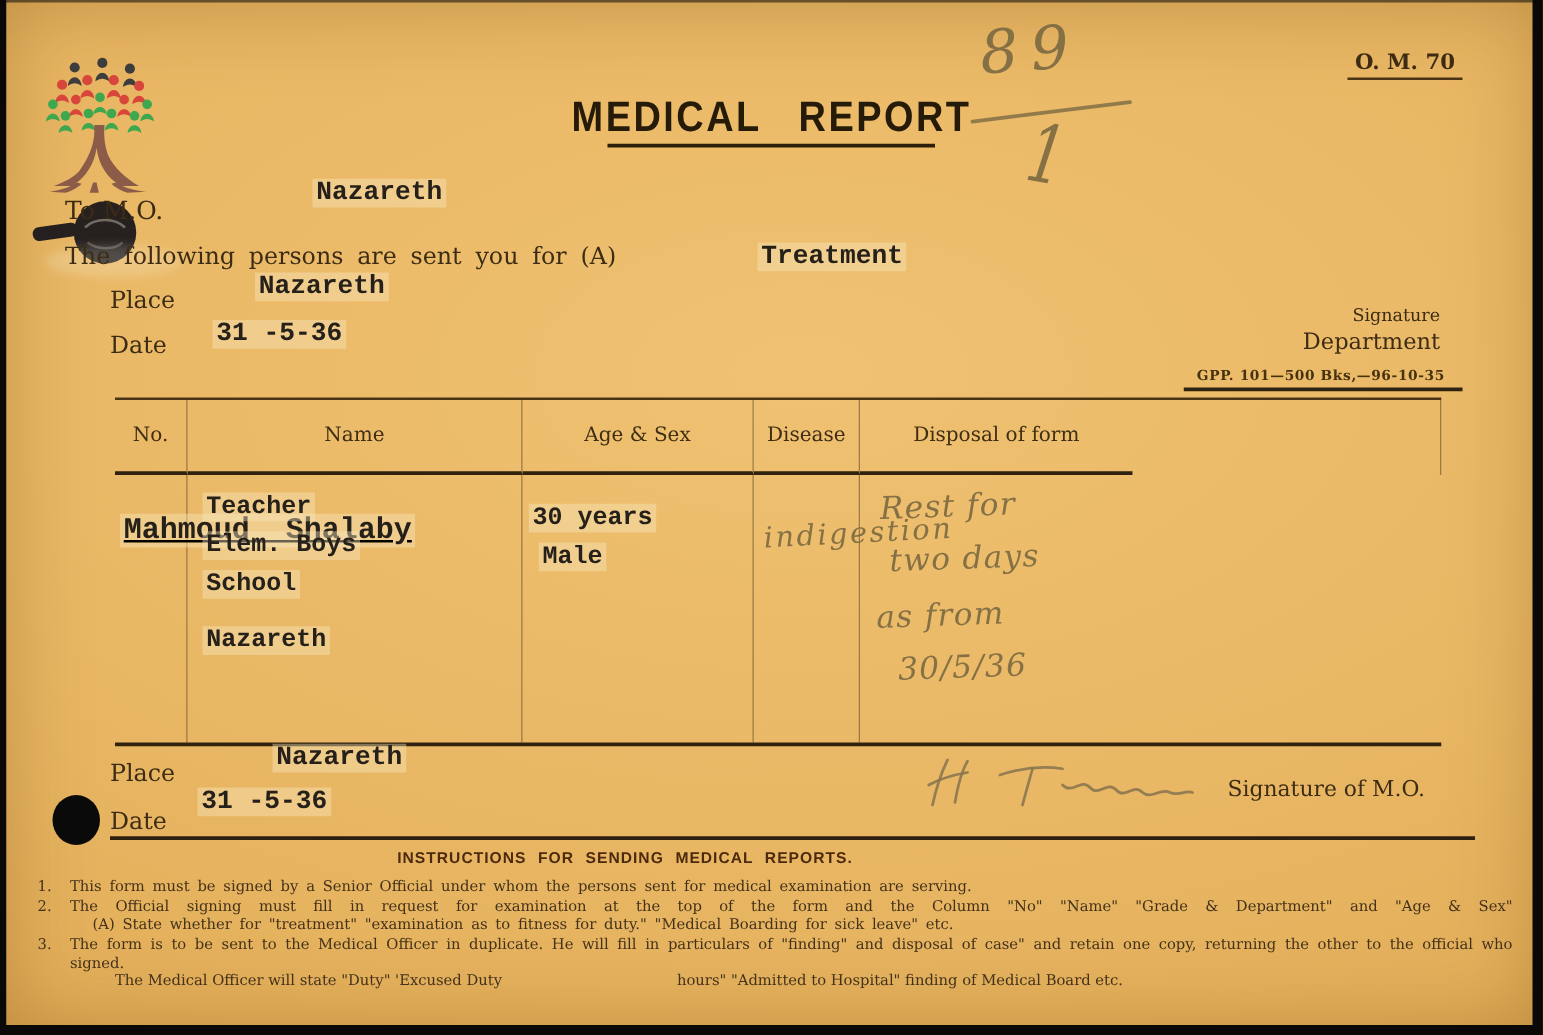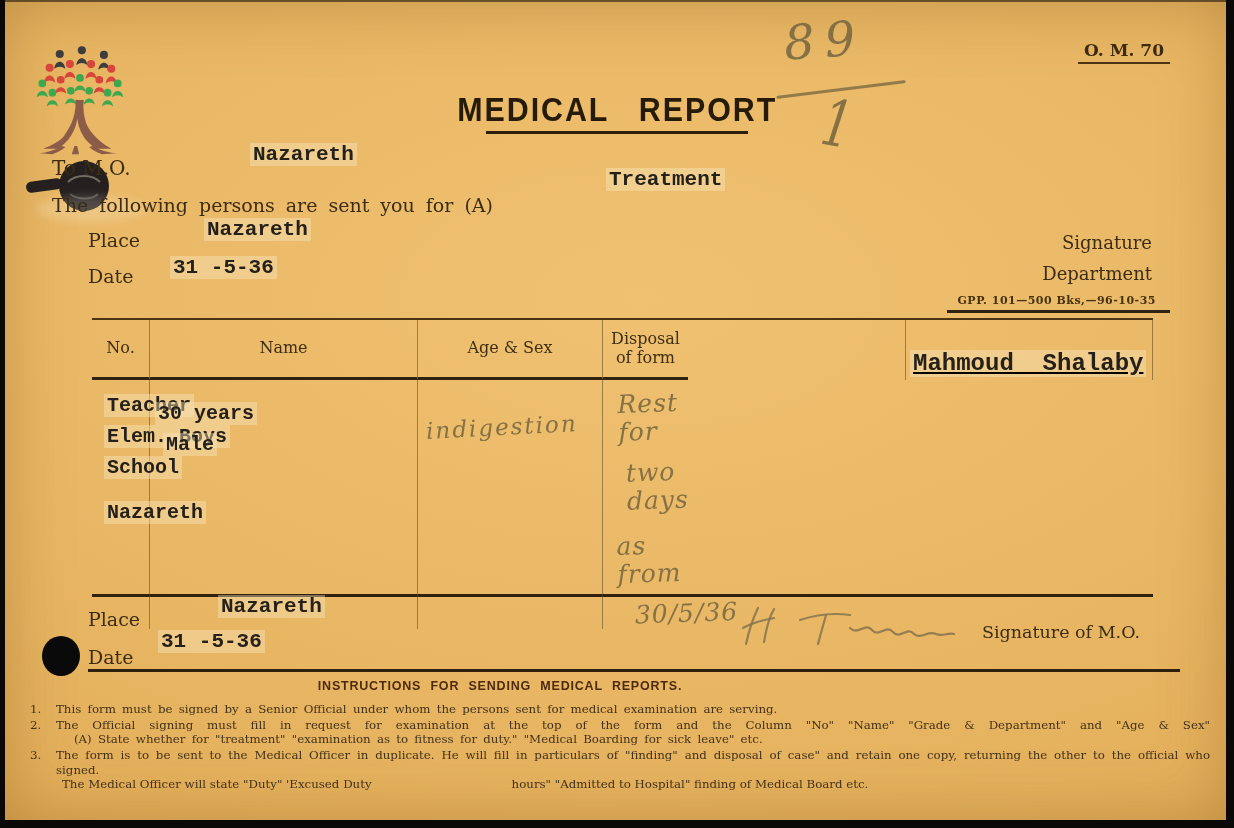--- a/index.html
+++ b/index.html
@@ -23,35 +23,35 @@
   .om70{left:1078px;top:40px;font-size:17px;font-weight:700;color:#3c2b12;
         border-bottom:2px solid #4a3414;padding:0 6px 2px 6px;}
 
   .hw-num{left:784px;top:16px;font-size:48px;line-height:1;letter-spacing:10px;
           transform:rotate(-4deg);}
   .hw-underline{left:776px;top:88px;width:130px;height:3px;
                 background:rgba(125,106,66,.8);transform:rotate(-7deg);border-radius:2px;}
   .hw-denom{left:828px;top:92px;font-size:46px;line-height:1;
             transform:rotate(10deg) scaleY(1.4);transform-origin:top center;}
 
-  .title-wrap{left:447px;top:92px;width:340px;text-align:center;}
+  .title-wrap{left:447px;top:76px;width:340px;text-align:center;}
   .title-text{font-family:"Liberation Sans",sans-serif;font-weight:700;font-size:31px;
               letter-spacing:2px;word-spacing:20px;color:#261a08;
               display:inline-block;transform:scale(.98,1.1);}
   .title-underline{width:262px;height:3px;background:#2c1e09;margin:3px auto 0 auto;}
 
   .to-label{left:52px;top:156px;font-size:20px;}
   .to-value{left:250px;top:143px;font-size:21px;}
   .following{left:52px;top:194px;font-size:19px;word-spacing:5px;}
-  .treatment{left:606px;top:168px;font-size:21px;}
+  .treatment{left:606px;top:194px;font-size:21px;}
   .place1-label{left:88px;top:229px;font-size:19px;}
   .place1-value{left:204px;top:218px;font-size:21px;}
   .date1-label{left:88px;top:265px;font-size:19px;}
   .date1-value{left:170px;top:256px;font-size:21px;}
-  .sig-label{right:82px;top:232px;font-size:18px;}
+  .sig-label{right:82px;top:245px;font-size:14px;}
   .dept-label{right:82px;top:263px;font-size:18px;}
   .gpp{right:64px;top:294px;font-size:11px;font-weight:700;letter-spacing:.5px;
        color:#46320f;border-bottom:3px solid #2f2210;padding:0 14px 3px 10px;}
 
   .form-table{left:92px;top:318px;width:1061px;height:274px;
               border-top:2px solid #4a3414;border-bottom:3px solid #30220e;
               display:grid;grid-template-columns:58px 268px 185px 85px 218px 247px;
               grid-template-rows:60px 1fr;}
   .th{border-bottom:3px solid #30220e;border-right:1px solid rgba(90,70,40,.55);
       display:flex;align-items:center;justify-content:center;text-align:center;
@@ -86,21 +86,21 @@
 
   .instr-title{left:0;top:679px;width:1000px;text-align:center;
                font-family:"Liberation Sans",sans-serif;font-weight:700;font-size:12.5px;
                letter-spacing:.8px;word-spacing:5px;color:#4d2a0e;}
   .instr-list{left:26px;top:702px;width:1184px;color:#43311a;font-size:11.8px;line-height:1.24;}
   .instr-item{display:grid;grid-template-columns:30px 1fr;margin-bottom:1px;}
   .instr-num{text-align:left;padding-left:4px;}
   .instr-text{text-align:justify;word-spacing:2.5px;}
   .j-last{text-align-last:justify;}
   .sub-line{margin-left:18px;}
-  .mo-note{margin-left:6px;display:flex;text-align:center;}
+  .mo-note{margin-left:36px;display:flex;text-align:center;}
   .mo-gap{display:inline-block;width:140px;}
 
   .stamp-smudge{left:36px;top:196px;width:110px;height:26px;border-radius:50%;
                 background:rgba(255,250,235,.20);filter:blur(4px);}
 </style>
 </head>
 <body>
 
 <div class="stage">
   <div class="page">
@@ -185,20 +185,21 @@
     <div class="abs date1-value typed">31 -5-36</div>
 
     <div class="abs sig-label label">Signature</div>
     <div class="abs dept-label label">Department</div>
     <div class="abs gpp">GPP. 101—500 Bks,—96-10-35</div>
 
     <div class="abs form-table">
       <div class="th">No.</div>
       <div class="th">Name</div>
       <div class="th">Age &amp; Sex</div>
+      <div class="th">Disease</div>
       <div class="th last">Disposal of form</div>
 
       <div class="td"></div>
       <div class="td cell-name">
         <span class="typed">Mahmoud  Shalaby</span>
       </div>
       <div class="td cell-grade">
         <div class="stack">
           <span class="typed grade-line">Teacher</span>
           <span class="typed grade-line">Elem. Boys</span>

